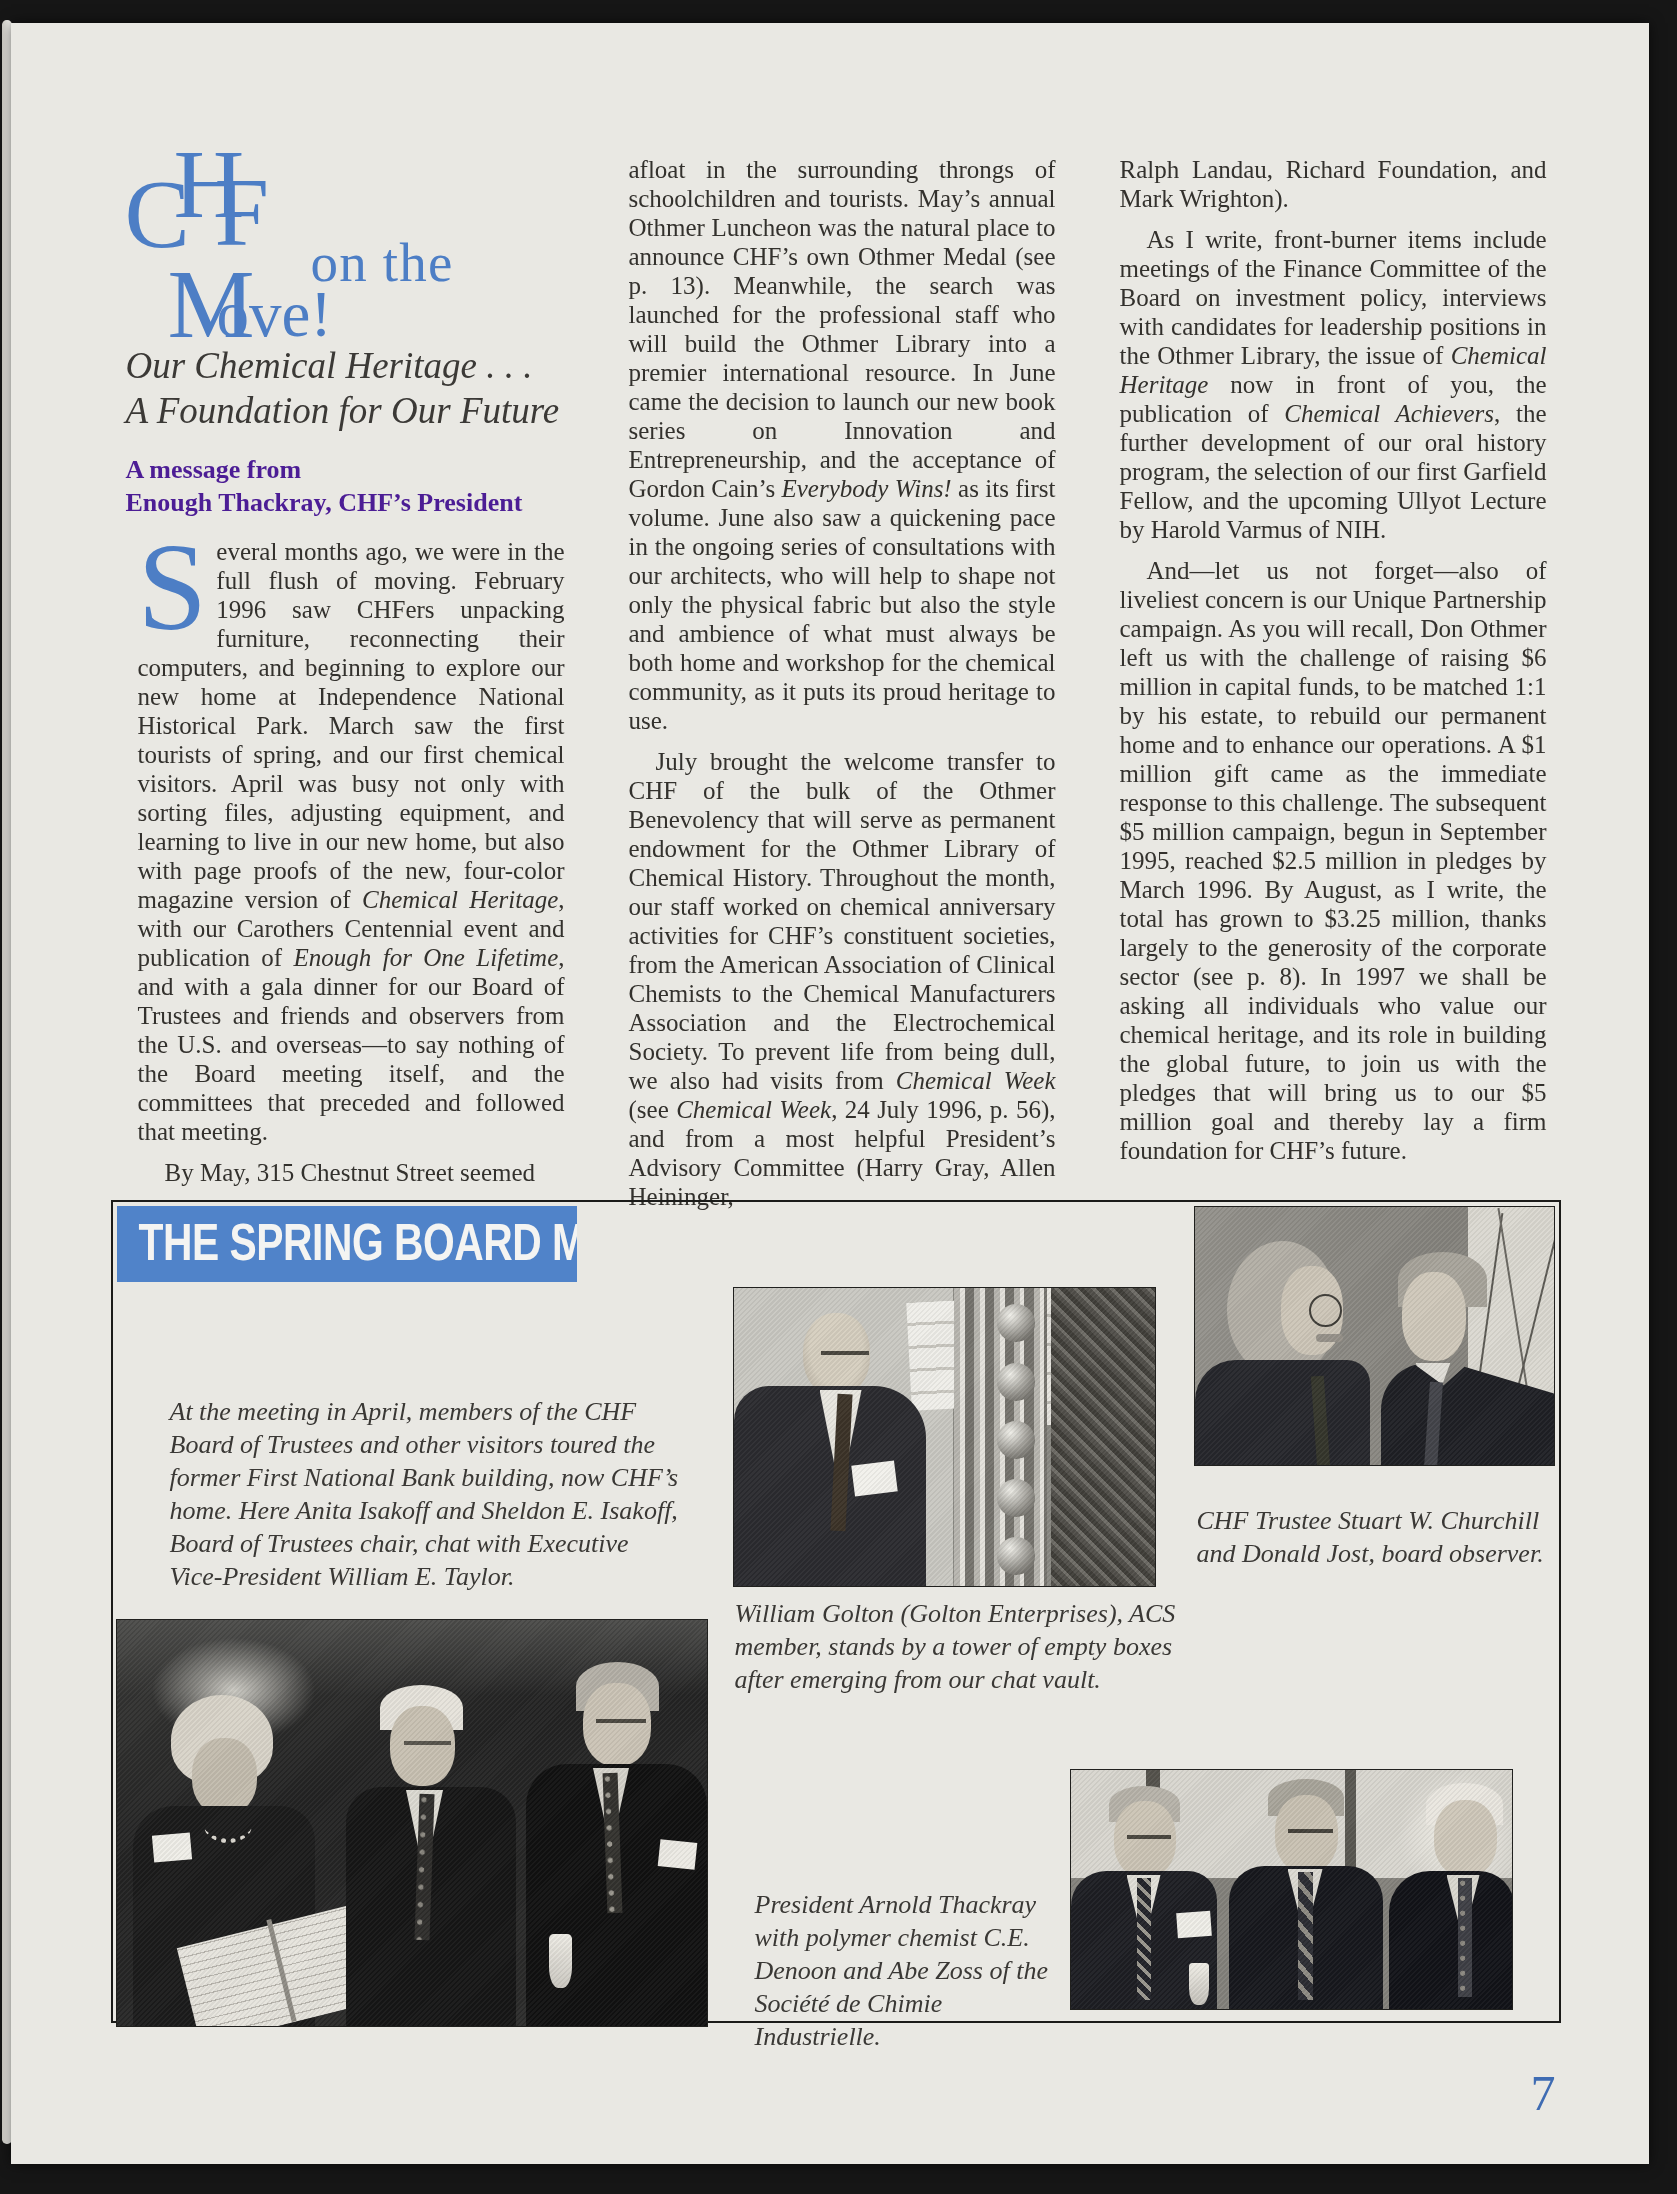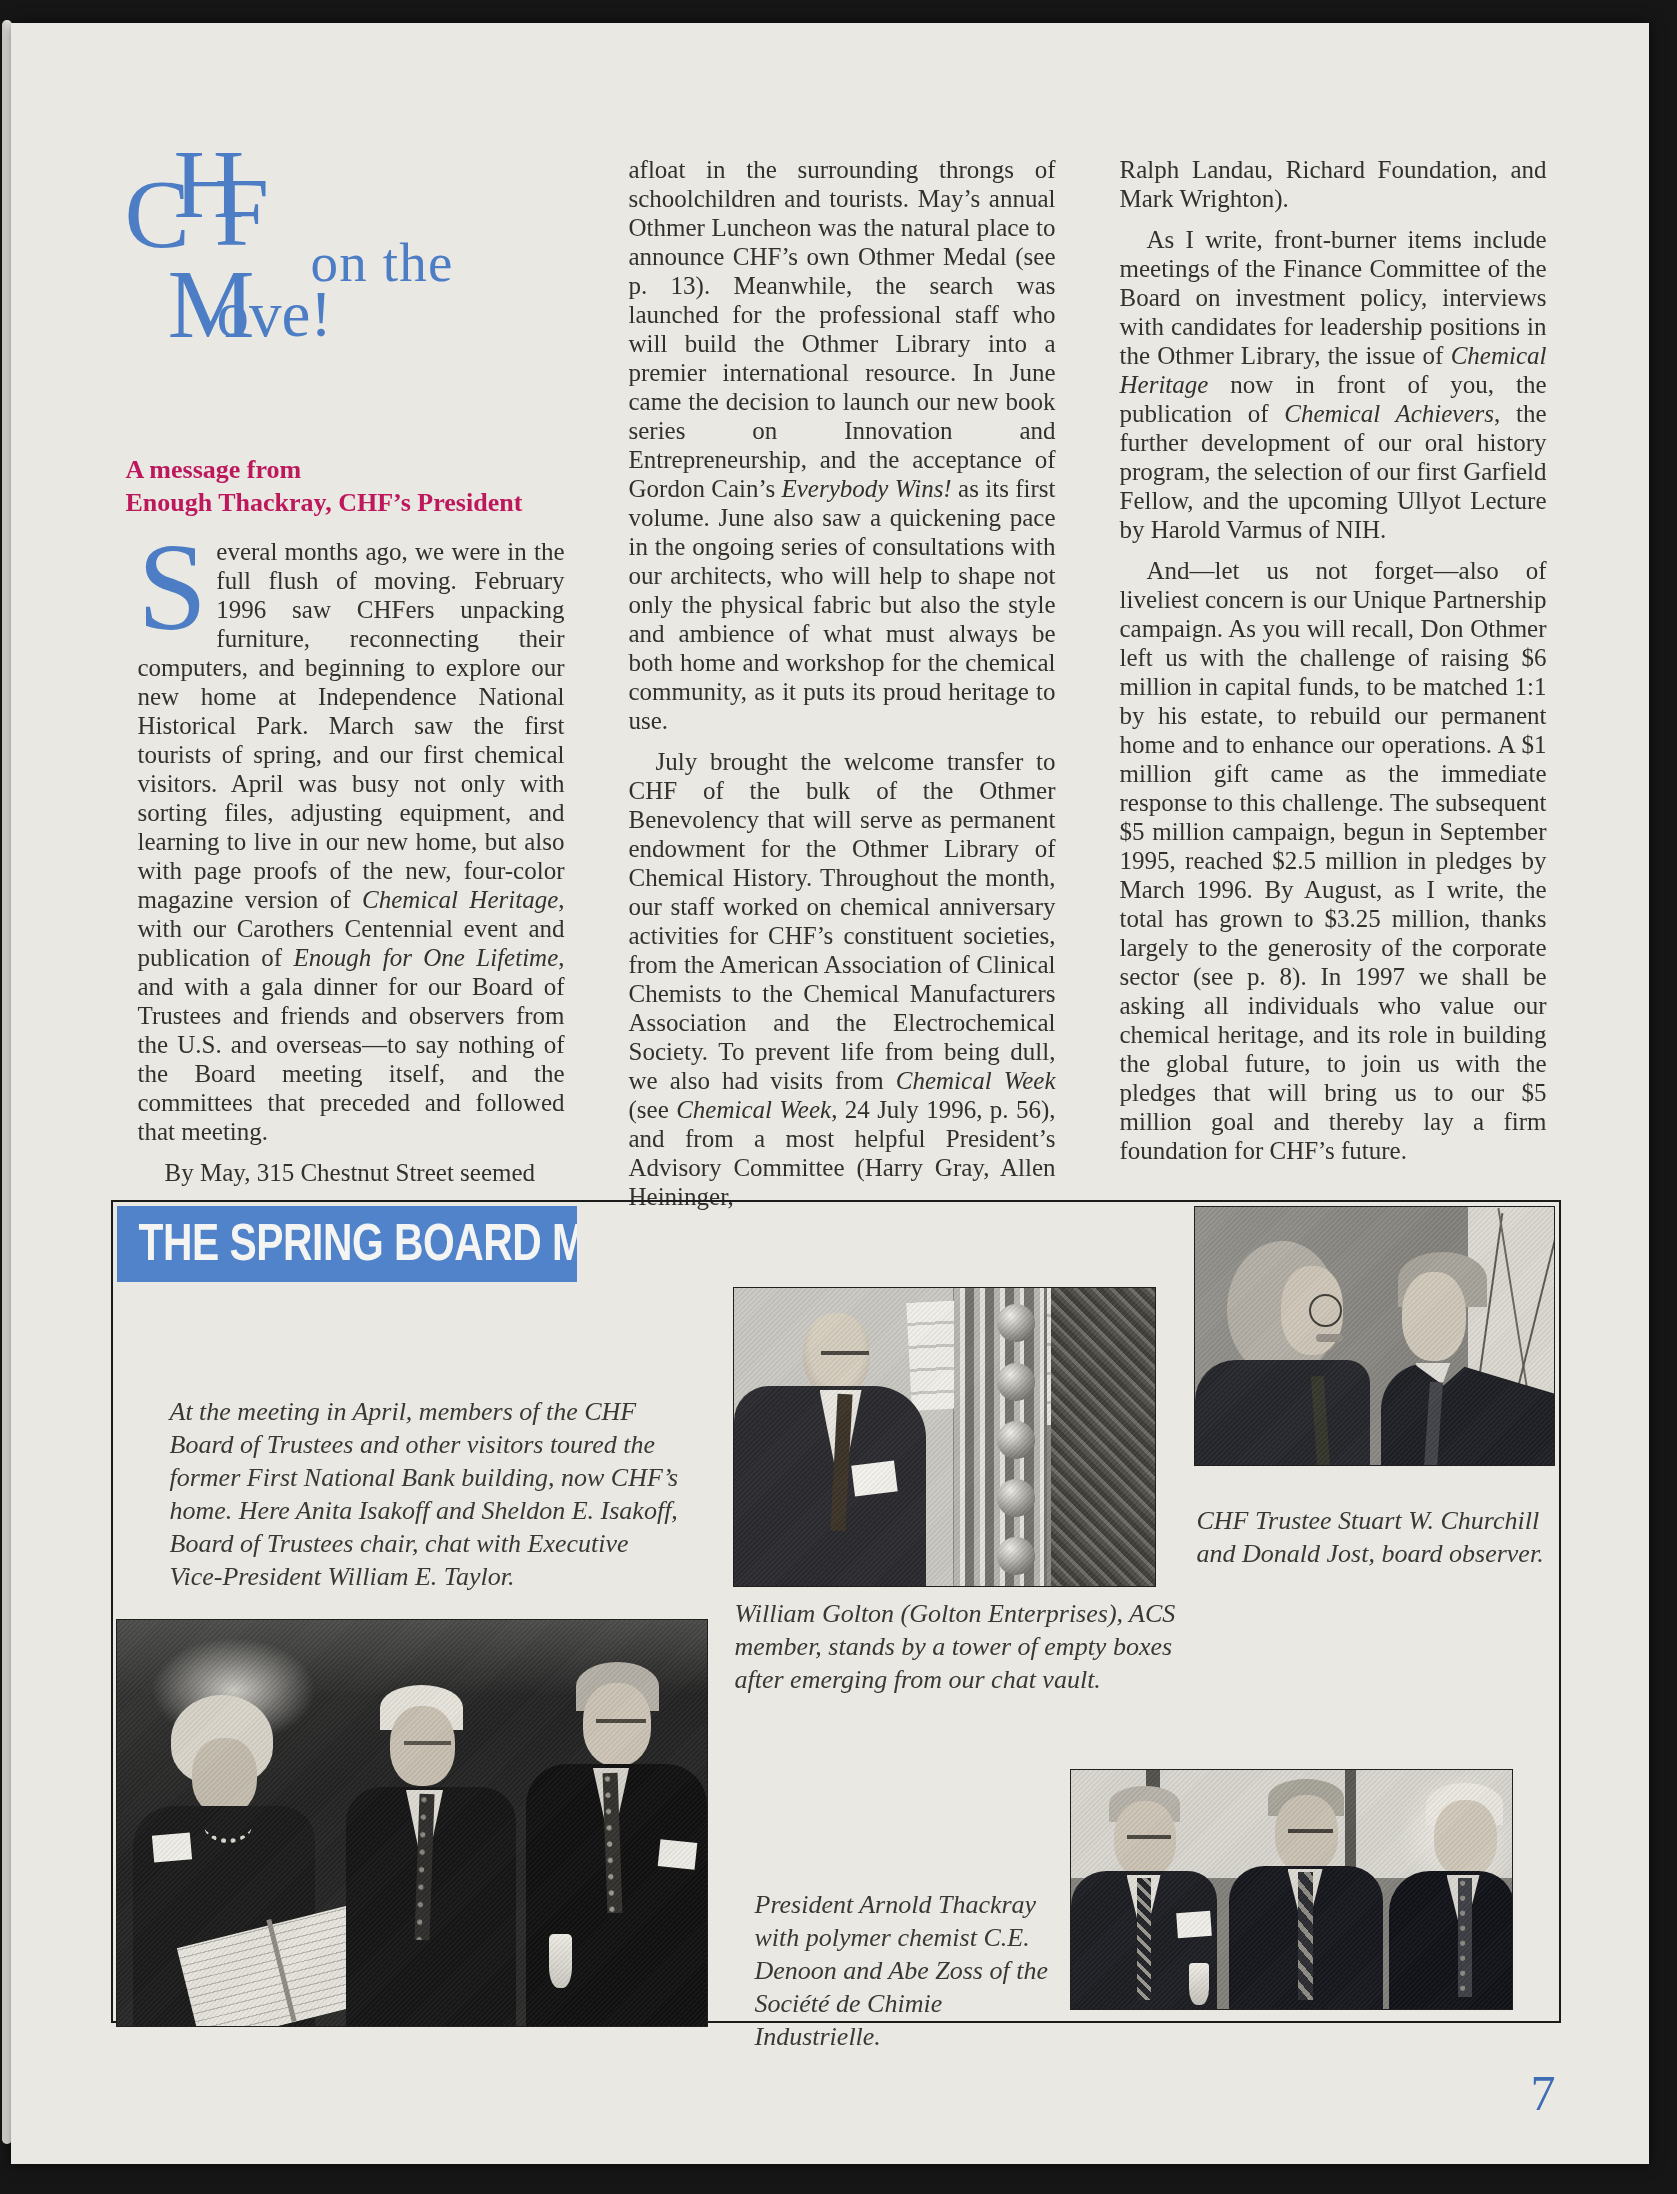--- a/index.html
+++ b/index.html
@@ -30,21 +30,21 @@
   .l-ove{left:92px;top:147px;font-size:65px;}
   .l-onthe{left:186px;top:100px;font-size:55px;letter-spacing:1.2px;}
 
   
   .headline{
     position:absolute;left:115px;top:320px;width:454px;
     font-style:italic;font-size:37px;line-height:45px;color:#3b3936;
   }
   .byline{
     position:absolute;left:115px;top:430px;width:443px;
-    font-weight:700;font-size:26px;line-height:33px;color:#be185d;
+    font-weight:700;font-size:26px;line-height:33px;color:#4c1d95;
   }
 
   
   .col{
     position:absolute;width:451px;
     font-size:25px;line-height:29px;text-align:justify;color:#33312d;
     hyphens:auto;-webkit-hyphens:auto;
   }
   .col1{left:115px;top:502px;}
   .col2{left:606px;top:120px;}
@@ -114,20 +114,24 @@
 
   <div class="logo">
     <span class="l-c">C</span>
     <span class="l-h">H</span>
     <span class="l-f">F</span>
     <span class="l-m">M</span>
     <span class="l-ove">ove!</span>
     <span class="l-onthe">on the</span>
   </div>
 
+  <div class="headline">
+    <div>Our Chemical Heritage . . .</div>
+    <div>A Foundation for Our Future</div>
+  </div>
 
   <div class="byline">
     <div>A message from</div>
     <div>Enough Thackray, CHF’s President</div>
   </div>
 
   <div class="col col1">
     <p class="para"><span class="dropcap">S</span><span>everal months ago, we were in the full flush of moving. February 1996 saw CHFers unpacking furniture, reconnecting their computers, and beginning to explore our new home at Independence National Historical Park. March saw the first tourists of spring, and our first chemical visitors. April was busy not only with sorting files, adjusting equipment, and learning to live in our new home, but also with page proofs of the new, four-color magazine version of <i>Chemical Heritage</i>, with our Carothers Centennial event and publication of <i>Enough for One Lifetime</i>, and with a gala dinner for our Board of Trustees and friends and observers from the U.S. and overseas—to say nothing of the Board meeting itself, and the committees that preceded and followed that meeting.</span></p>
     <p class="para indented">By May, 315 Chestnut Street seemed</p>
   </div>

